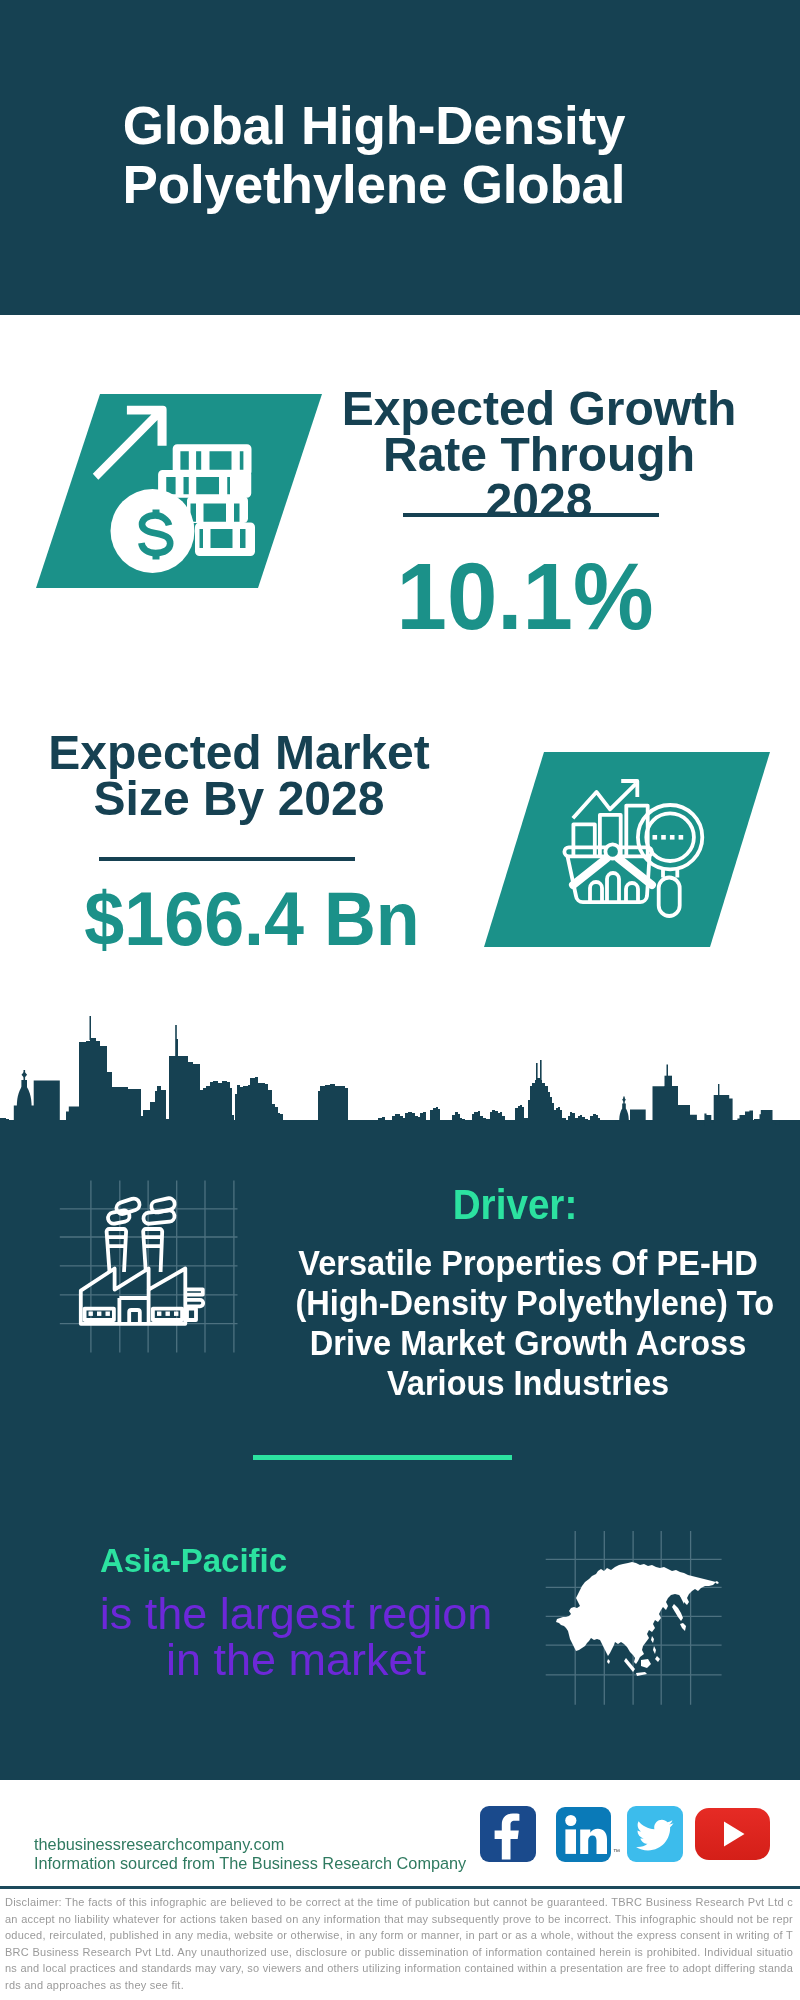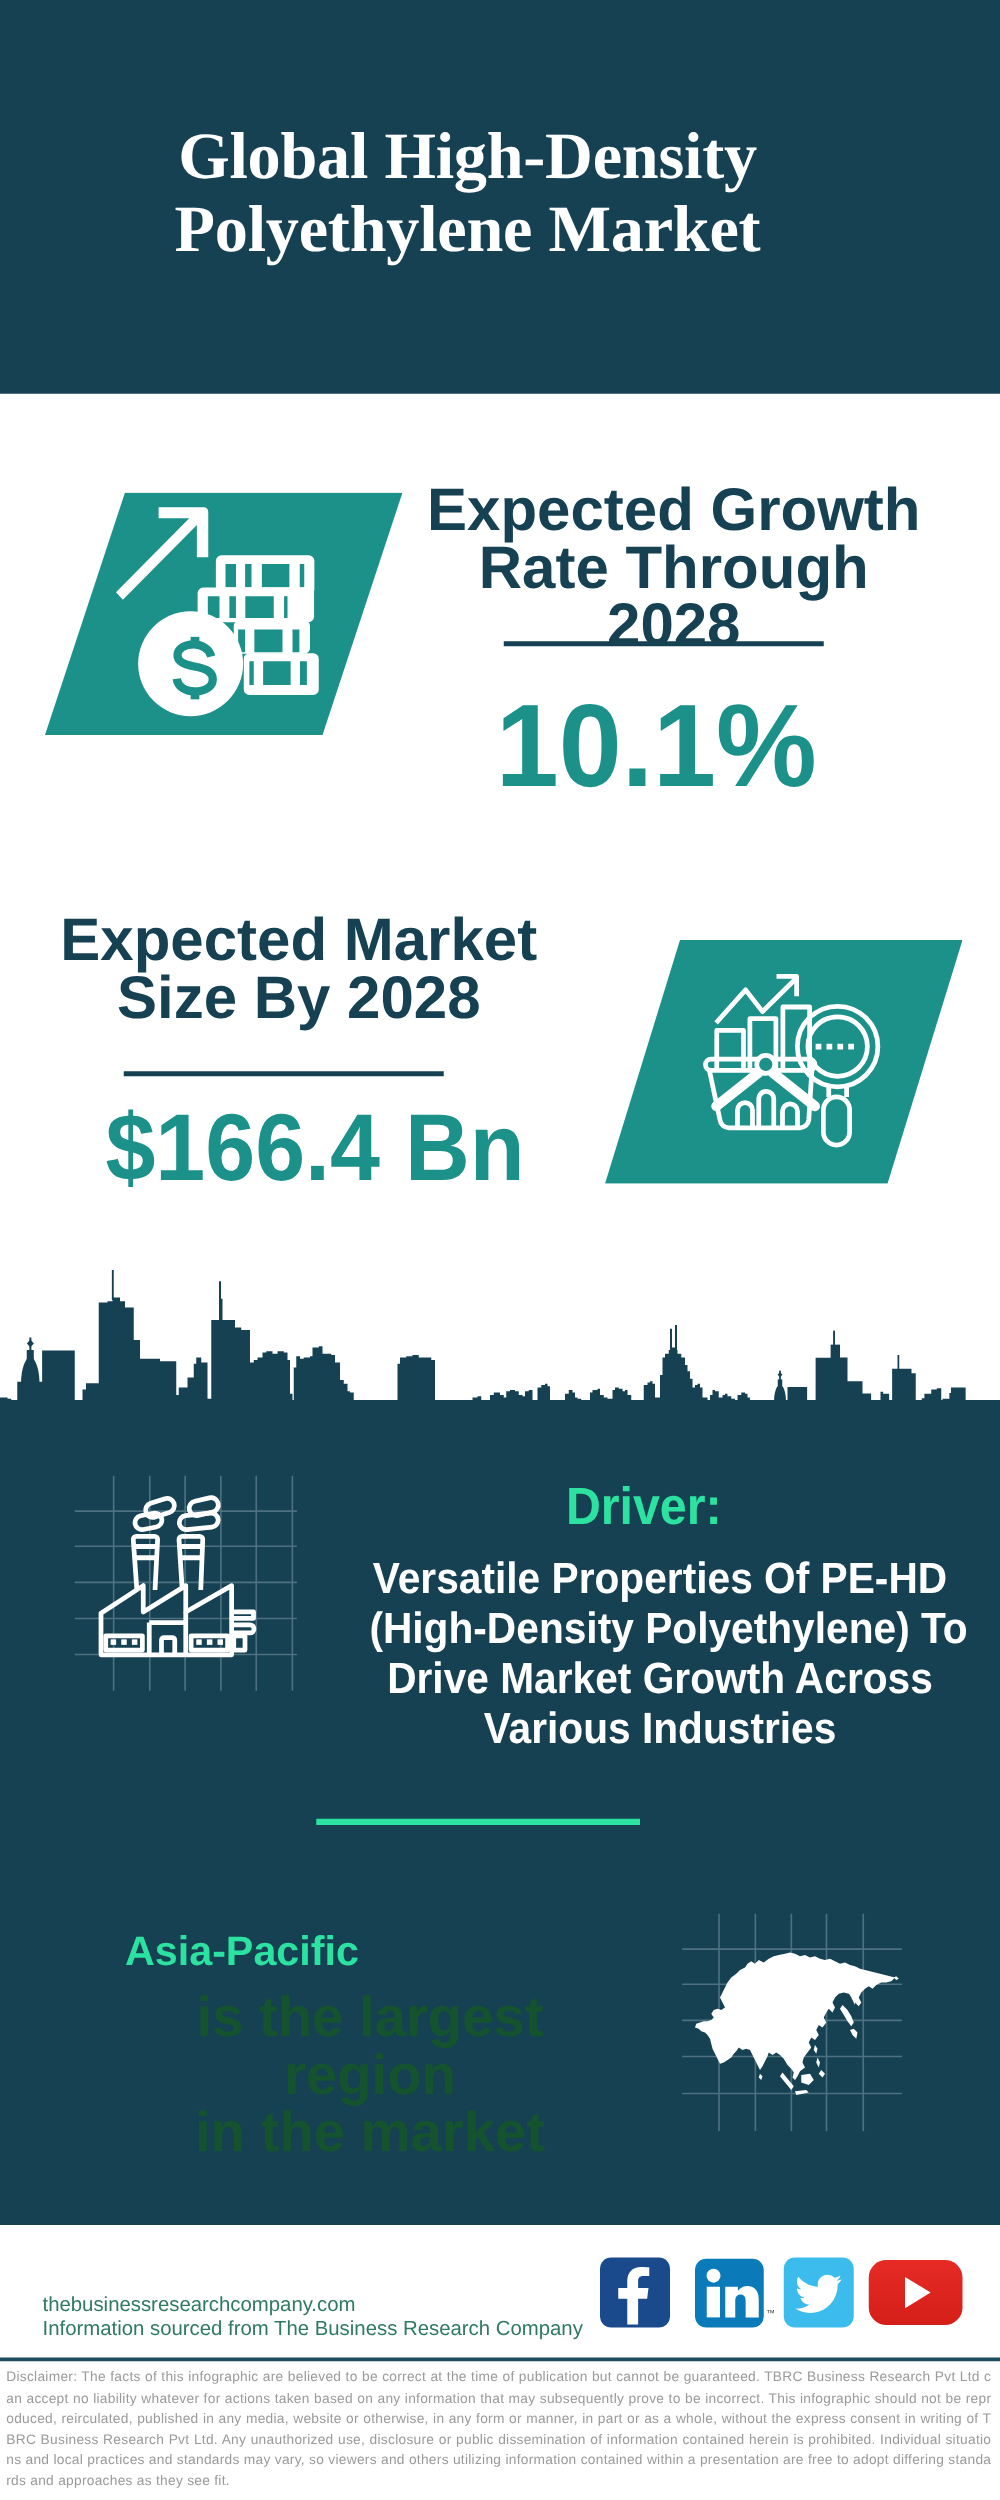--- a/index.html
+++ b/index.html
@@ -4,59 +4,59 @@
 <title>Global High-Density Polyethylene Market</title>
 <style>
   * { margin:0; padding:0; box-sizing:border-box; }
   html,body { width:800px; height:2000px; }
   body { font-family:"Liberation Sans", sans-serif; background:#ffffff; overflow:hidden;
          -webkit-font-smoothing:antialiased; }
   .page { position:relative; width:800px; height:2000px; background:#fff; overflow:hidden; }
 
   .header { position:absolute; left:0; top:0; width:800px; height:315px; background:#164152; }
   .header-title { position:absolute; left:0; top:96px; width:748px; text-align:center; color:#fff;
-      font-size:53px; font-weight:700; line-height:59px; letter-spacing:-0.2px;font-family:Liberation Serif, serif; }
+      font-size:53px; font-weight:700; line-height:59px; letter-spacing:-0.2px; }
 
   .stat-title { position:absolute; color:#164152; font-size:48px; font-weight:700; line-height:46px;
       text-align:center; }
   .divider { position:absolute; height:4px; background:#164152; }
   .stat-value { position:absolute; color:#1b9189; font-weight:700; text-align:center; white-space:nowrap; }
   .para { position:absolute; background:#1b9189; }
 
   .darkband { position:absolute; left:0; top:1120px; width:800px; height:660px; background:#164152; }
   .skysvg { position:absolute; left:0; top:0; width:800px; height:2000px; }
 
   .driver-label { position:absolute; color:#2ce2a0; font-size:42px; font-weight:700; line-height:42px;
       text-align:center; transform:scaleX(0.92); }
   .driver-body { position:absolute; color:#ffffff; font-size:35px; font-weight:700; line-height:40px;
       text-align:center; white-space:nowrap; transform:scaleX(0.93); }
   .mint-rule { position:absolute; height:4.5px; background:#2ce2a0; }
 
   .region-name { position:absolute; color:#2ce2a0; font-size:33px; font-weight:700; line-height:41px;
       text-align:left; }
-  .region-body { position:absolute; color:#14532d; font-size:45px; font-weight:700; line-height:46px;
+  .region-body { position:absolute; color:#6d28d9; font-size:45px; font-weight:400; line-height:46px;
       text-align:center; }
 
   .footer { position:absolute; left:0; top:1780px; width:800px; height:107px; background:#fff; }
   .footer-text { position:absolute; color:#2f7a60; font-size:16.3px; line-height:21px; white-space:nowrap; }
   .footer-rule { position:absolute; left:0; top:1886px; width:800px; height:2.5px; background:#1d4a5c; }
   .disclaimer { position:absolute; left:5px; top:1894px; width:788px; color:#9a9a9a;
       font-size:11px; line-height:16.5px; text-align:justify; word-break:break-all;
       letter-spacing:0.22px; }
 
   .social { position:absolute; border-radius:9px; overflow:hidden; }
   .tm { position:absolute; color:#444; font-size:7px; }
 </style>
 </head>
 <body>
 
 <div class="page">
 
   <div class="header">
-    <div class="header-title"><span>Global High-Density</span><br><span>Polyethylene Market</span></div>
+    <div class="header-title"><span>Global High-Density</span><br><span>Polyethylene Global</span></div>
   </div>
 
   <div class="para" style="left:36px; top:394px; width:286px; height:194px; clip-path:polygon(64px 0, 286px 0, 222px 194px, 0 194px);"></div>
   <div class="stat-title" style="left:339px; top:386px; width:400px;">
     <span>Expected Growth</span><br><span>Rate Through 2028</span>
   </div>
   <div class="divider" style="left:403px; top:513px; width:256px;"></div>
   <div class="stat-value" style="left:325px; top:550px; width:400px; font-size:94px; line-height:94px; transform:scaleX(0.964);">10.1%</div>
 
   <div class="para" style="left:484px; top:752px; width:286px; height:195px; clip-path:polygon(60px 0, 286px 0, 226px 195px, 0 195px);"></div>

